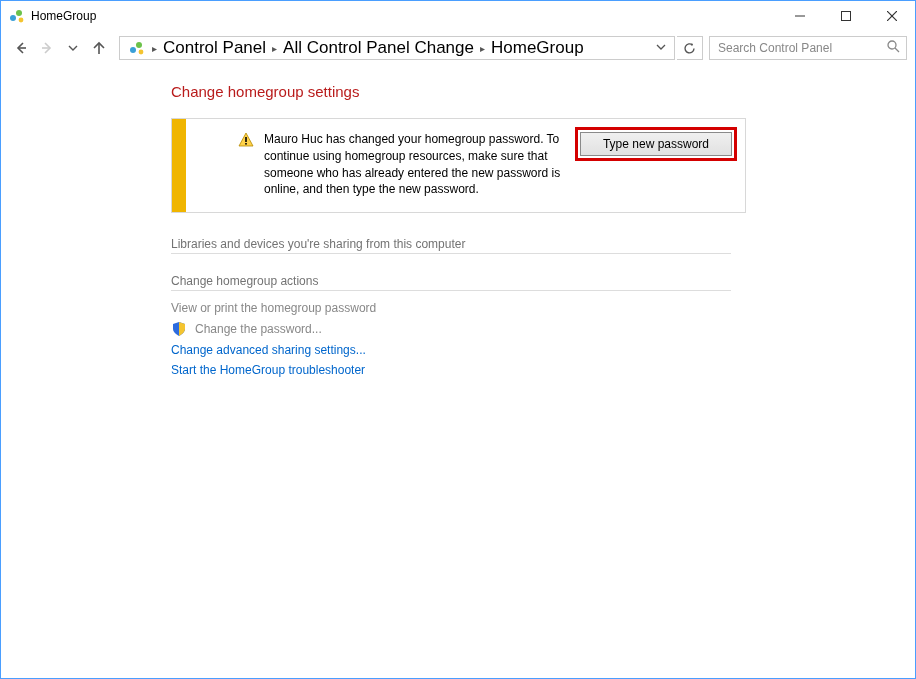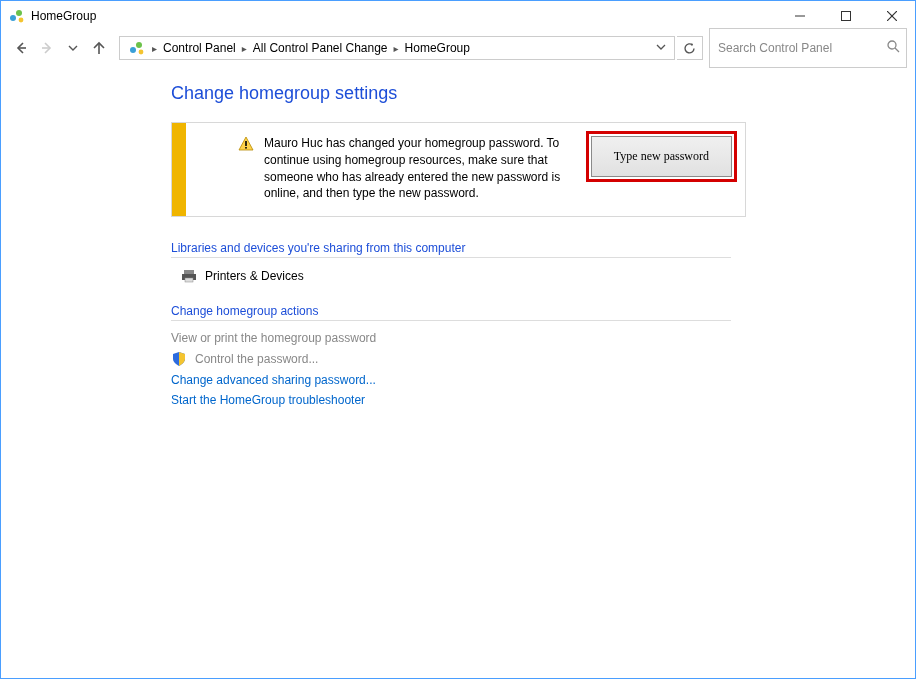--- a/index.html
+++ b/index.html
@@ -63,21 +63,21 @@
     align-items: center;
     padding: 0 4px;
     background: #fff;
     margin-left: 6px;
   }
   .crumb {
     display: flex;
     align-items: center;
     padding: 0 4px;
     height: 100%;
-    font-size: 12px;
+    font-size: 17px;
     white-space: nowrap;
   }
   .crumb-sep {
     color: #555;
     font-size: 10px;
     padding: 0 2px;
   }
   .addr-right {
     margin-left: auto;
     display: flex;
@@ -87,21 +87,21 @@
   .addr-drop { color:#555; font-size:10px; padding:0 4px;}
   .refresh-btn {
     width: 26px; height: 24px;
     border: 1px solid #ccc;
     border-left: none;
     display:flex; align-items:center; justify-content:center;
     color:#555;
     font-size: 13px;
   }
   .search-box {
-    width: 198px; height: 40px;
+    width: 198px; height: 24px;
     border: 1px solid #ccc;
     margin-left: 4px;
     display: flex;
     align-items: center;
     padding: 0 6px;
     color: #888;
     background: #fff;
     position: relative;
   }
   .search-box input {
@@ -115,22 +115,22 @@
   .search-icon {
     color: #888; font-size: 13px;
     position: absolute; right: 6px;
   }
 
   .content {
     padding: 18px 0 0 170px;
     width: 760px;
   }
   .page-title {
-    color: #1d4ed8;
-    font-size: 18px;
+    color: #b91c1c;
+    font-size: 15px;
     margin-bottom: 18px;
   }
   .alert-box {
     border: 1px solid #d8d8d8;
     display: flex;
     align-items: stretch;
     margin-bottom: 24px;
     background: #fff;
     position: relative;
     width: 575px;
@@ -160,29 +160,29 @@
   .alert-btn-wrap {
     position: absolute;
     right: 8px;
     top: 8px;
     border: 3px solid #d40000;
     padding: 2px;
   }
   .alert-btn {
     background: linear-gradient(#f0f0f0,#e1e1e1);
     border: 1px solid #8a8a8a;
-    padding: 12px 22px;
-    font-size: 12px;
-    font-family: Liberation Serif, serif;
+    padding: 4px 22px;
+    font-size: 12px;
+    font-family: Liberation Sans, sans-serif;
     cursor: pointer;
   }
 
   .section-header {
     font-size: 12px;
-    color: #1d4ed8;
+    color: #737373;
     padding-bottom: 2px;
     border-bottom: 1px solid #ddd;
     margin-bottom: 10px;
     width: 560px;
     position: relative;
     background:#fff;
   }
   .section-header::after{
     content:"";
   }
@@ -310,40 +310,30 @@
       </span>
       <div class="alert-text">Mauro Huc has changed your homegroup password. To continue using homegroup resources, make sure that someone who has already entered the new password is online, and then type the new password.</div>
     </div>
     <div class="alert-btn-wrap">
       <button class="alert-btn">Type new password</button>
     </div>
   </div>
 
   <div class="section">
     <div class="section-header">Libraries and devices you're sharing from this computer</div>
-    <div class="row-item">
-      <span class="row-icon">
-        <svg viewBox="0 0 16 16">
-            <rect x="3" y="2" width="10" height="4" fill="#888"></rect>
-            <rect x="1" y="6" width="14" height="6" fill="#555"></rect>
-            <rect x="4" y="10" width="8" height="4" fill="#ddd" stroke="#888" stroke-width="0.5"></rect>
-          </svg>
-      </span>
-      <span>Printers &amp; Devices</span>
-    </div>
   </div>
 
   <div class="section section2">
     <div class="section-header">Change homegroup actions</div>
     <div class="link-row muted">View or print the homegroup password</div>
     <div class="row-item">
       <span class="row-icon">
         <svg viewBox="0 0 16 16">
             <path d="M8 1 L14 3 V8 C14 12 8 15 8 15 C8 15 2 12 2 8 V3 Z" fill="#2d6cdf"></path>
             <path d="M8 1 L14 3 V8 C14 12 8 15 8 15 V1 Z" fill="#f4c430"></path>
           </svg>
       </span>
-      <span class="muted">Control the password...</span>
-    </div>
-    <div class="link-row link">Change advanced sharing password...</div>
+      <span class="muted">Change the password...</span>
+    </div>
+    <div class="link-row link">Change advanced sharing settings...</div>
     <div class="link-row link">Start the HomeGroup troubleshooter</div>
   </div>
 </div>
 
 </body></html>

